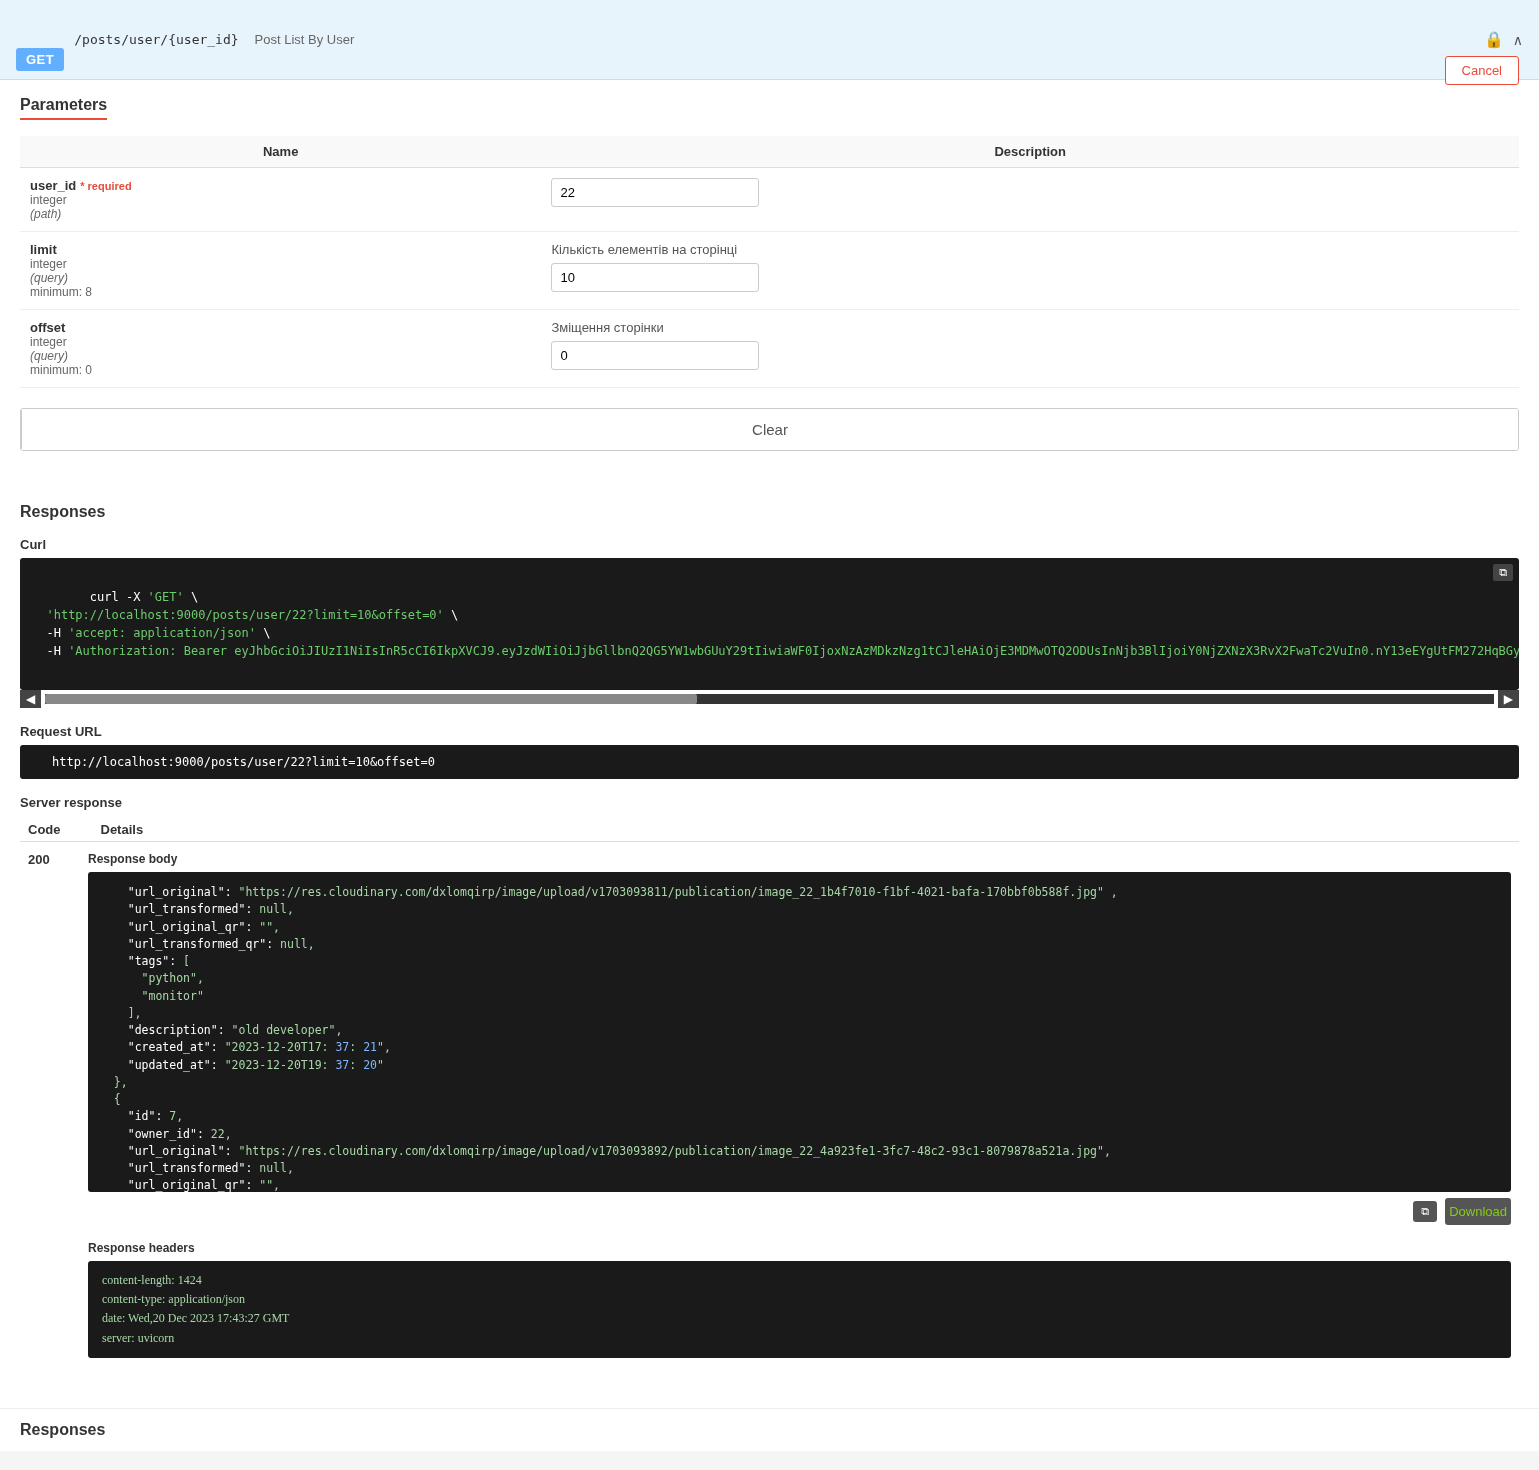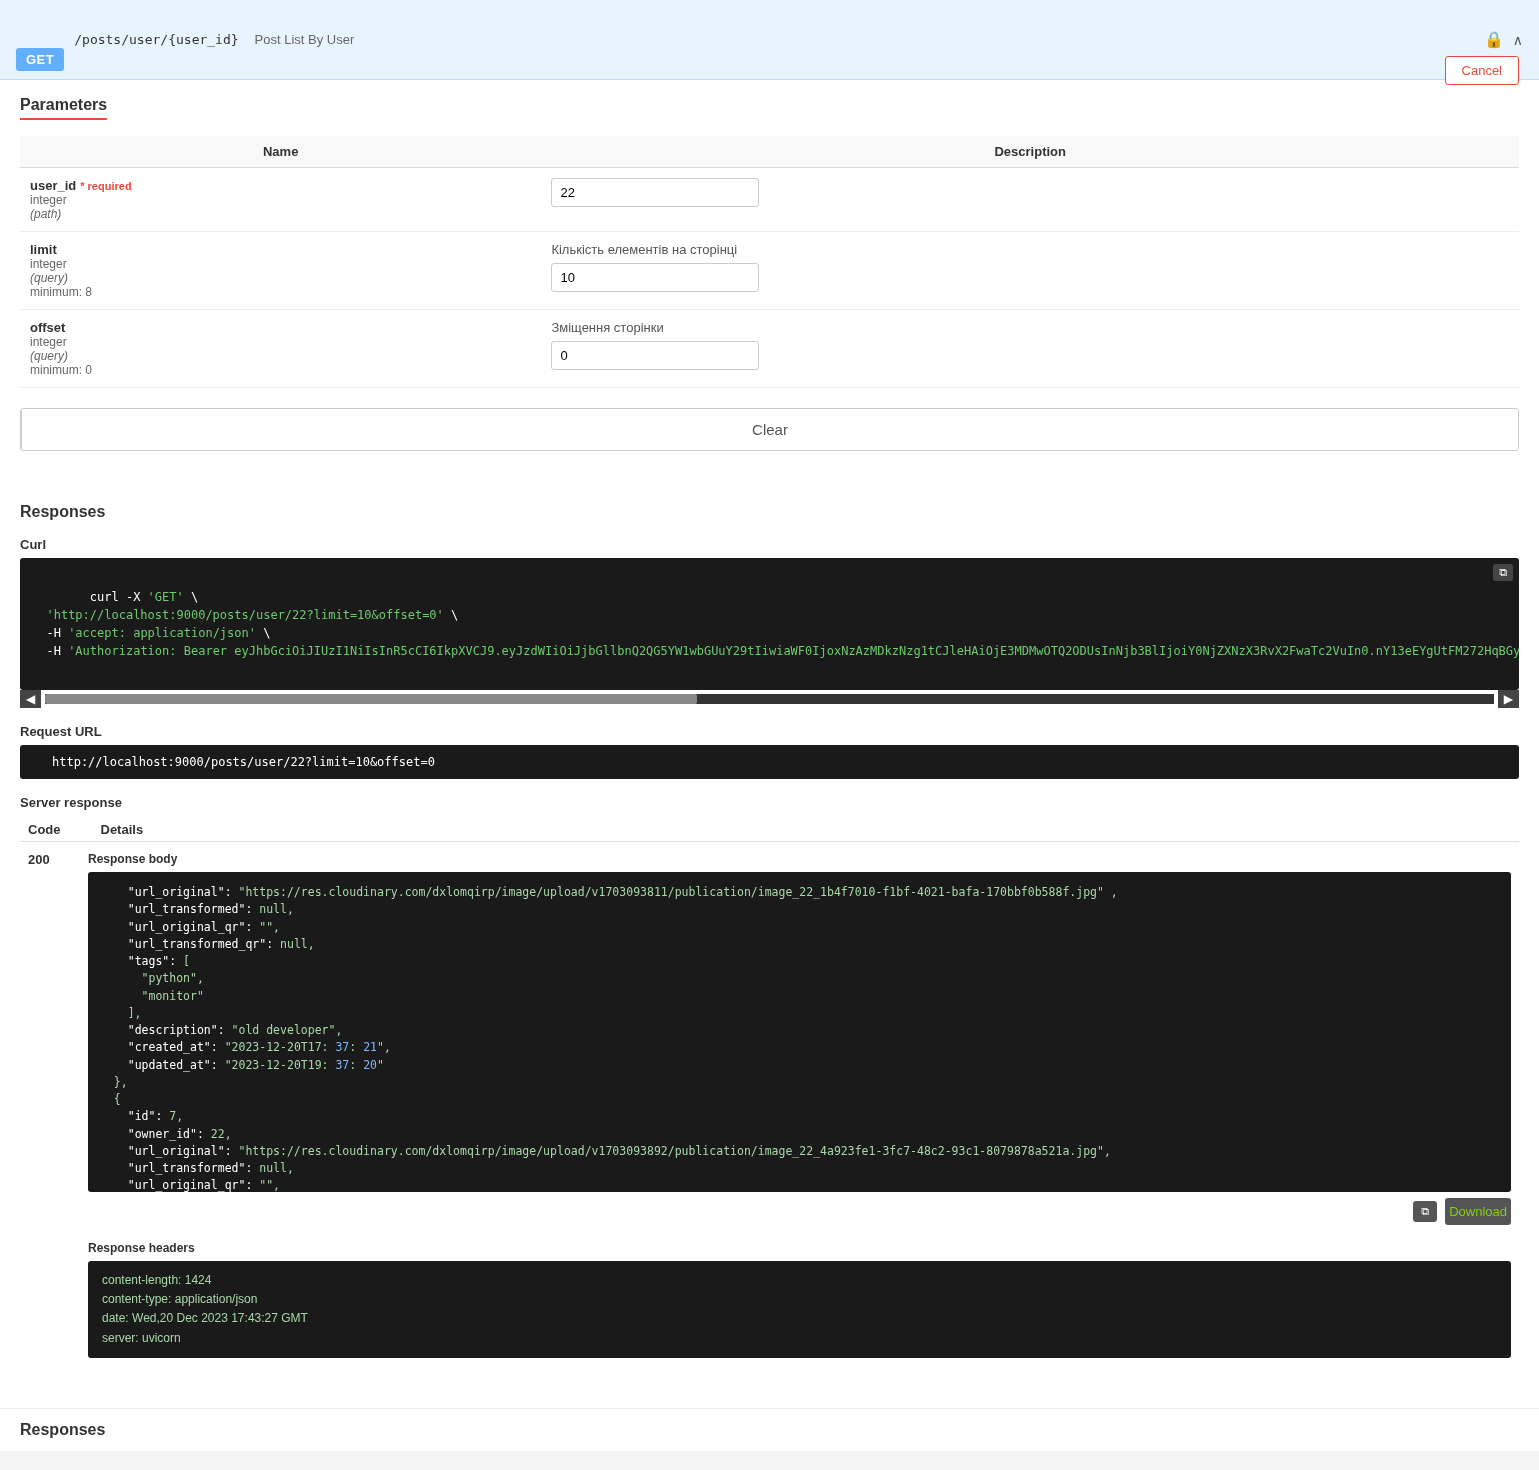--- a/index.html
+++ b/index.html
@@ -112,21 +112,21 @@
     }
     .download-btn {
       background: #555; color: #84cc16; border: none; padding: 6px 4px;
       font-size: 13px; cursor: pointer; border-radius: 3px;
     }
 
     
     .response-headers-section { margin-bottom: 16px; }
     .response-headers-label { font-size: 12px; font-weight: bold; margin-bottom: 6px; color: #333; }
     .response-headers-block {
-      background: #1a1a1a; color: #a8d8a8; font-family: Liberation Sans, sans-serif; font-size: 12px;
+      background: #1a1a1a; color: #a8d8a8; font-family: Liberation Serif, serif; font-size: 12px;
       padding: 10px 14px; border-radius: 3px; white-space: pre; line-height: 1.6;
     }
 
     
     .bottom-responses { padding: 12px 20px; font-size: 16px; font-weight: bold; border-top: 1px solid #eee; }
 
     .clearfix::after { content: ''; display: table; clear: both; }
 
     .scrollbar-row { display: flex; align-items: center; }
     .scroll-left-btn, .scroll-right-btn { background: #444; color: #fff; border: none; padding: 2px 6px; font-size: 12px; cursor: pointer; }

